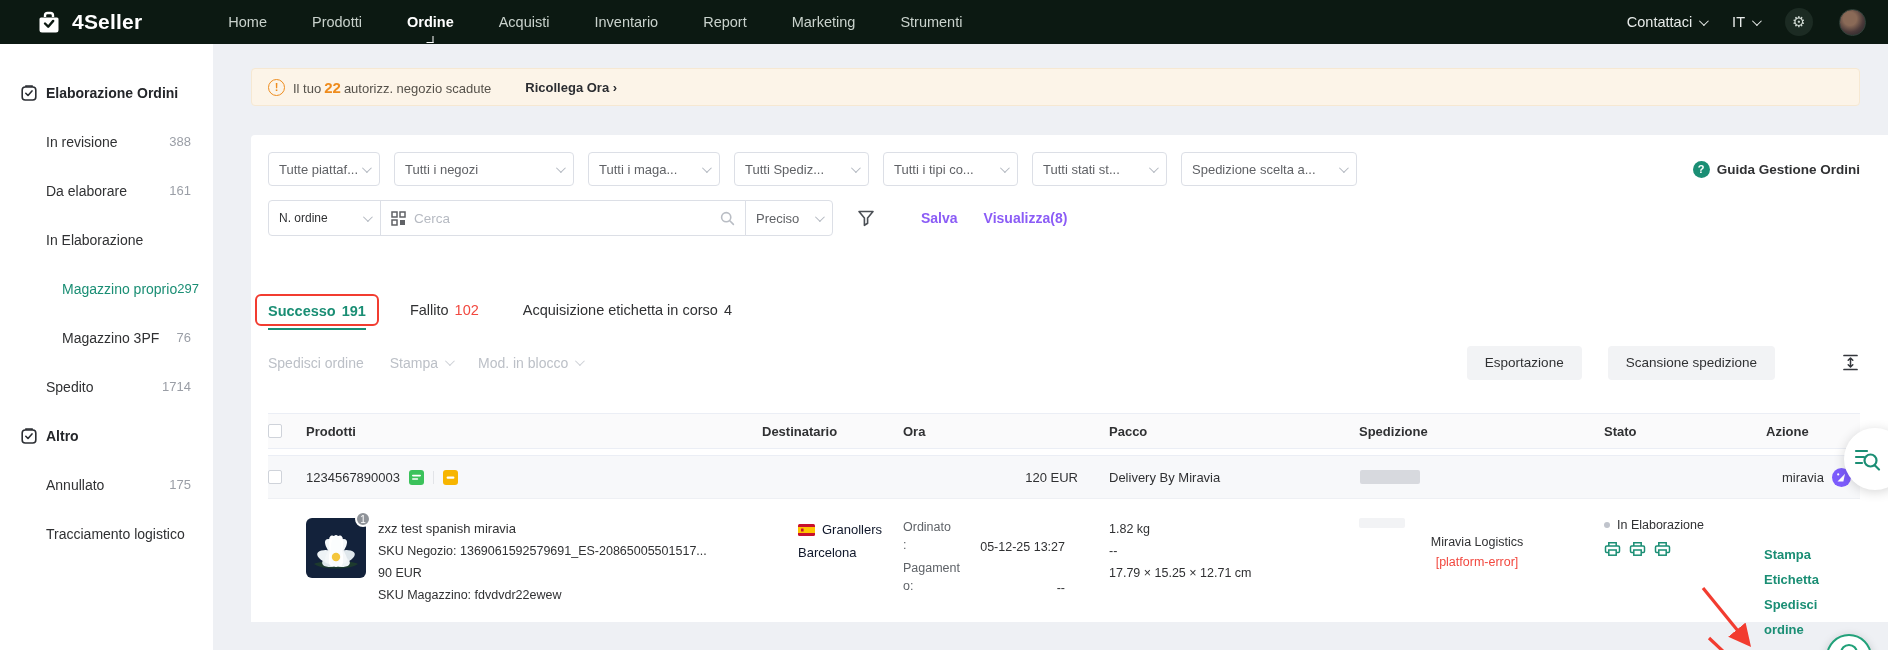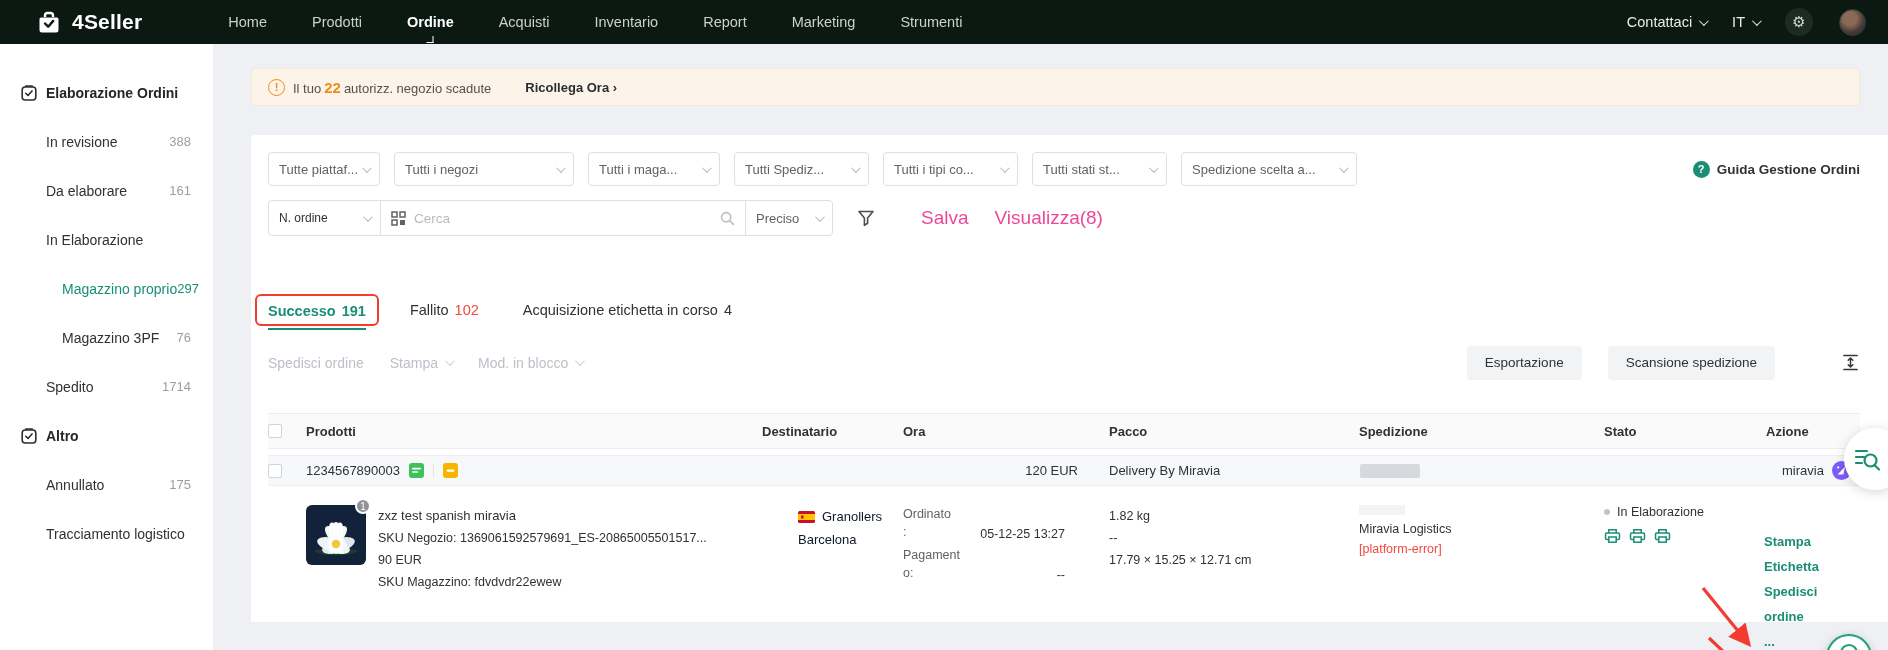--- a/index.html
+++ b/index.html
@@ -66,21 +66,21 @@
   .sr-field { width:113px; border-radius:4px 0 0 4px; padding:0 10px; font-size:12px; color:#303133; cursor:pointer; }
   .sr-field .txt { flex:1; }
   .sr-input { width:366px; margin-left:-1px; padding:0 10px; gap:8px; }
   .sr-input input { border:none; outline:none; flex:1; font-size:13.5px; color:#303133;
     font-family:inherit; background:transparent; }
   .sr-input input::placeholder { color:#B6BAC2; }
   .sr-match { width:88px; margin-left:-1px; border-radius:0 4px 4px 0; padding:0 10px; font-size:13px;
     color:#606266; cursor:pointer; }
   .sr-match .txt { flex:1; }
   .funnel { margin-left:24px; cursor:pointer; display:flex; }
-  .teal-link { color:#ec4899; font-size:19px; font-weight:normal; cursor:pointer; }
+  .teal-link { color:#8b5cf6; font-size:14px; font-weight:bold; cursor:pointer; }
   .salva { margin-left:46px; }
   .visualizza { margin-left:26px; }
 
   
   .tabs { display:flex; gap:44px; margin-top:50px; align-items:flex-end; height:44px; }
   .tab { font-size:14.5px; color:#303133; padding-bottom:12px; cursor:pointer; position:relative;
     display:flex; gap:6px; white-space:nowrap; }
   .tab.active { color:#1A8E74; font-weight:bold; border-bottom:2.5px solid #1A8E74; padding-bottom:9.5px; }
   .tab .cnt-red { color:#F2483F; }
   .anno-box { position:absolute; left:-13px; right:-13px; top:-9px; bottom:2px;
@@ -95,21 +95,21 @@
     color:#303133; display:flex; align-items:center; cursor:pointer; }
   .btns-right { margin-left:auto; display:flex; gap:26px; align-items:center; }
   .rowheight-ic { margin-left:40px; cursor:pointer; display:flex; }
 
   
   .tgrid { display:grid; grid-template-columns:24px 470px 141px 199px 250px 243px 167px 1fr; align-items:center; }
   .thead { margin-top:32px; height:36px; background:#FAFAFB; border-top:1px solid #EBEEF5;
     border-bottom:1px solid #EBEEF5; font-size:13px; font-weight:bold; color:#303133; }
   .cbx { width:14px; height:14px; border:1px solid #CFD3DA; border-radius:2px; background:#fff; cursor:pointer; }
 
-  .group-row { margin-top:6px; height:31px; background:#F7F8FA; border-top:1px solid #EBEEF5;
+  .group-row { margin-top:6px; height:44px; background:#F7F8FA; border-top:1px solid #EBEEF5;
     border-bottom:1px solid #EEF0F4; font-size:13px; color:#303133; }
   .gnum { display:flex; align-items:center; gap:9px; }
   .vdiv { width:1px; height:13px; background:#E2E4E8; }
   .total-cell { text-align:right; padding-right:24px; }
   .censored { width:60px; height:14px; background:#D7D9DE; border-radius:2px; margin-left:8px; }
   .plat-cell { display:flex; align-items:center; gap:8px; padding-left:20px; }
 
   .detail-row { align-items:start; padding:19px 0 20px 0; }
   .prod-cell { display:flex; gap:12px; }
   .thumb { width:60px; height:60px; border-radius:6px; position:relative; flex:none; }
@@ -464,21 +464,21 @@
                 <span>o:</span>
               </span>
             <span class="time-value">--</span>
           </div>
         </div>
         <div class="pack-cell" style="padding-left:7px;">
           <div>1.82 kg</div>
           <div>--</div>
           <div>17.79 × 15.25 × 12.71 cm</div>
         </div>
-        <div class="ship-cell" style="padding-left:7px;">
+        <div class="ship-cell" style="padding-left:7px;text-align:center;">
           <div class="ship-censor"></div>
           <div class="ship-carrier">Miravia Logistics</div>
           <div class="ship-err">[platform-error]</div>
         </div>
         <div class="stato-cell" style="padding-left:9px;">
           <div class="stato-l1">
             <span class="dot"></span>
             <span>In Elaborazione</span>
           </div>
           <div class="printers">

